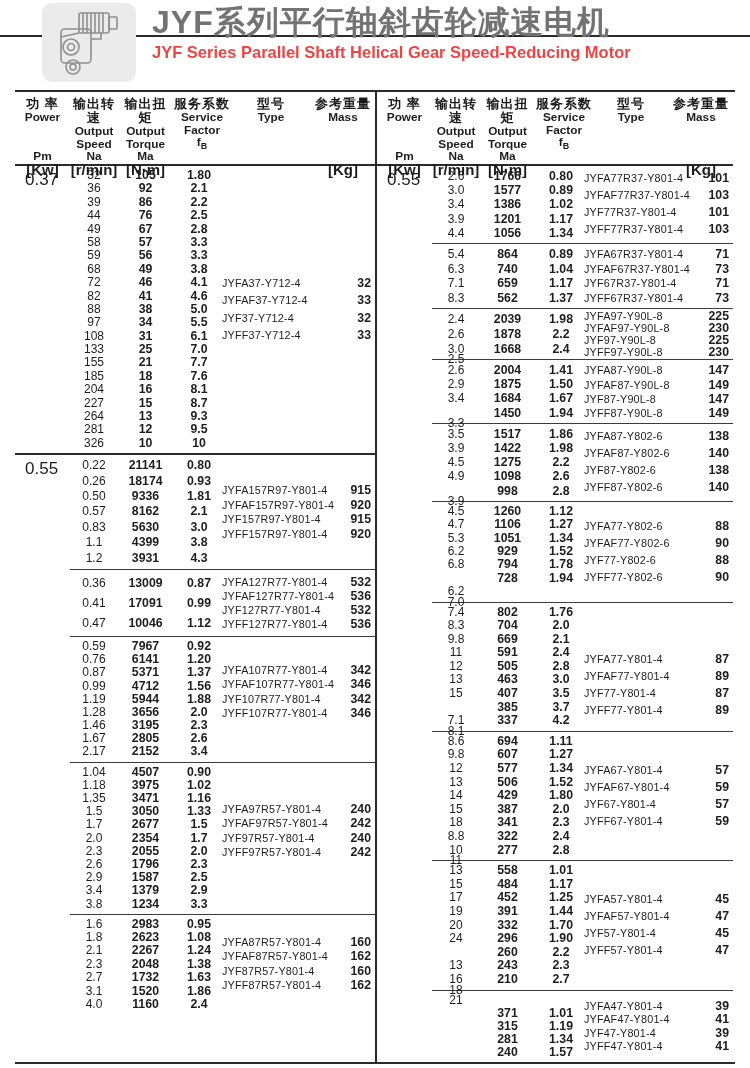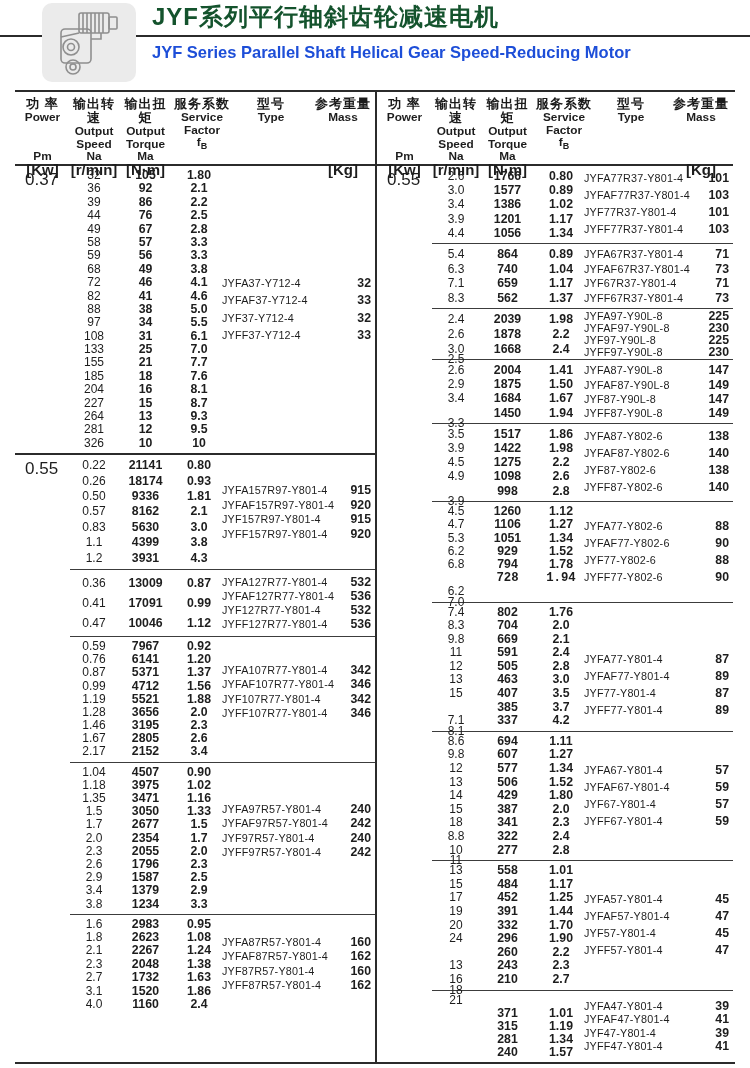--- a/index.html
+++ b/index.html
@@ -10,22 +10,22 @@
     -webkit-font-smoothing:antialiased;
   }
   
   .page-header { position:absolute; left:0; top:0; width:750px; height:88px; }
   .header-rule { position:absolute; left:0; top:35px; width:100%; height:2px; background:#2b2b2b; }
   .motor-thumb {
     position:absolute; left:42px; top:3px; width:94px; height:79px;
     background:#ebebeb; border-radius:10px; z-index:2;
     display:flex; align-items:center; justify-content:center;
   }
-  .title-cn { position:absolute; left:152px; top:1px; font-size:24px; font-weight:bold; letter-spacing:1px; color:#14532d; z-index:1; }
-  .title-en { position:absolute; left:152px; top:43px; font-size:16.5px; font-weight:600; color:#1d4ed8; }
+  .title-cn { position:absolute; left:152px; top:1px; font-size:32px; font-weight:bold; letter-spacing:1px; color:#737373; z-index:1; }
+  .title-en { position:absolute; left:152px; top:43px; font-size:16.5px; font-weight:600; color:#ef4444; }
   
   .spec-table {
     position:absolute; left:15px; top:90px; width:720px;
     border-top:2px solid #2b2b2b; border-bottom:2px solid #2b2b2b;
     display:flex; align-items:stretch;
   }
   .half { width:360px; }
   .half-right { border-left:2px solid #2b2b2b; width:358px; }
   
   .col-headers {
@@ -363,21 +363,21 @@
               <div class="c tq-c">5371</div>
               <div class="c fa-c">1.37</div>
             </div>
             <div class="row" style="height: 13.2px; line-height: 13.2px;">
               <div class="c sp-c">0.99</div>
               <div class="c tq-c">4712</div>
               <div class="c fa-c">1.56</div>
             </div>
             <div class="row" style="height: 13.2px; line-height: 13.2px;">
               <div class="c sp-c">1.19</div>
-              <div class="c tq-c">5521</div>
+              <div class="c tq-c">5944</div>
               <div class="c fa-c">1.88</div>
             </div>
             <div class="row" style="height: 13.2px; line-height: 13.2px;">
               <div class="c sp-c">1.28</div>
               <div class="c tq-c">3656</div>
               <div class="c fa-c">2.0</div>
             </div>
             <div class="row" style="height: 13.2px; line-height: 13.2px;">
               <div class="c sp-c">1.46</div>
               <div class="c tq-c">3195</div>
@@ -815,21 +815,21 @@
             <div class="row" style="height: 13.4px; line-height: 13.4px;">
               <div class="c sp-c">6.2</div>
               <div class="c tq-c">929</div>
               <div class="c fa-c">1.52</div>
             </div>
             <div class="row" style="height: 13.4px; line-height: 13.4px;">
               <div class="c sp-c">6.8</div>
               <div class="c tq-c">794</div>
               <div class="c fa-c">1.78</div>
             </div>
-            <div class="row" style="height: 13.4px; line-height: 13.4px; font-family: Liberation Mono, monospace;">
+            <div class="row" style="height: 13.4px; line-height: 13.4px;">
               <div class="c sp-c"></div>
               <div class="c tq-c">728</div>
               <div class="c fa-c">1.94</div>
             </div>
             <div class="row" style="height: 13.4px; line-height: 13.4px;">
               <div class="c sp-c">6.2</div>
               <div class="c tq-c"></div>
               <div class="c fa-c"></div>
             </div>
             <div class="types">

